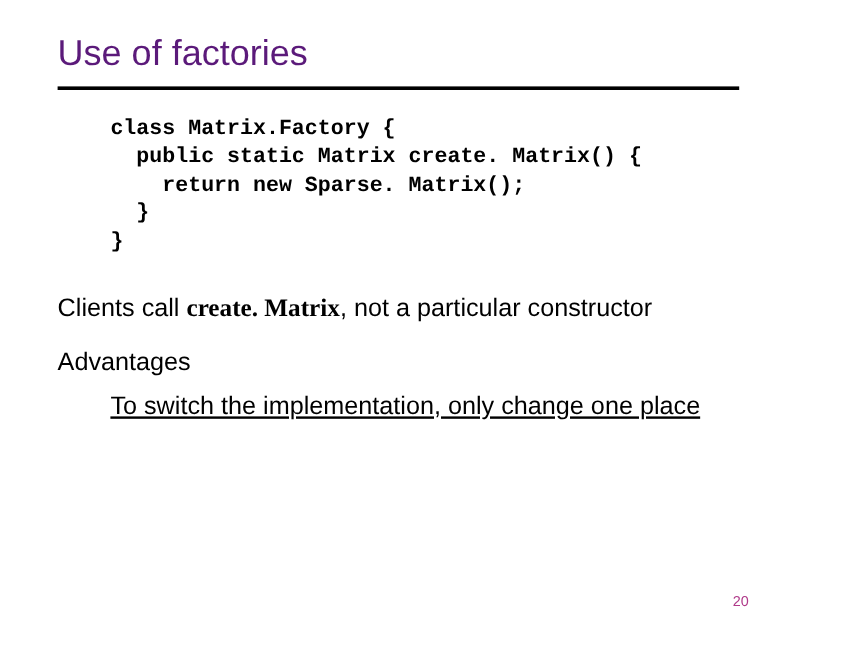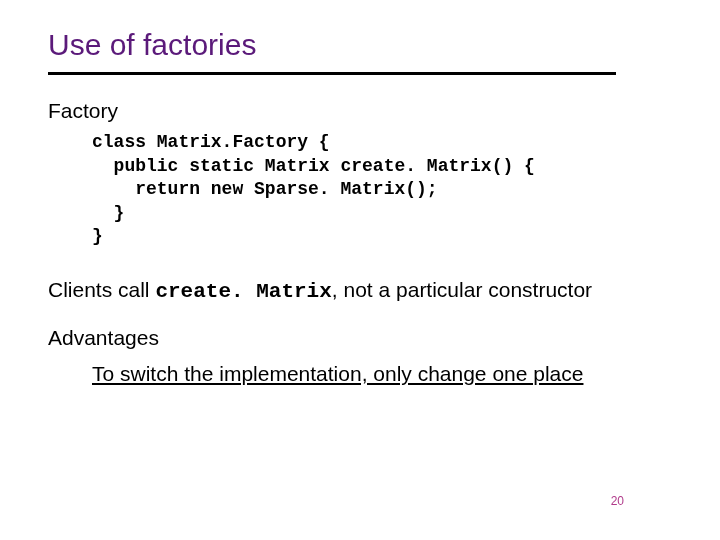--- a/index.html
+++ b/index.html
@@ -44,21 +44,21 @@
     font-weight: bold;
     white-space: pre;
     margin-left: 44px;
     line-height: 1.3;
     margin-bottom: 28px;
   }
   .para {
     margin: 8px 0;
   }
   .mono {
-    font-family: Liberation Mono, monospace;
+    font-family: Liberation Serif, serif;
     font-weight: bold;
   }
   .indent1 {
     margin-left: 44px;
     text-decoration: underline;
   }
   .advantages {
     margin-top: 17px;
   }
   .page-number {
@@ -70,21 +70,20 @@
   }
 </style>
 </head>
 <body>
 
 <div class="slide">
   <h1 class="title">Use of factories</h1>
   <hr class="title-rule">
 
   <div class="body-text">
-    <div class="section-label">Factory</div>
 
     <div class="code-block">class Matrix.Factory {
   public static Matrix create. Matrix() {
     return new Sparse. Matrix();
   }
 }</div>
 
     <div class="para">
       <span>Clients call </span><span class="mono">create. Matrix</span><span>, not a particular constructor</span>
     </div>

